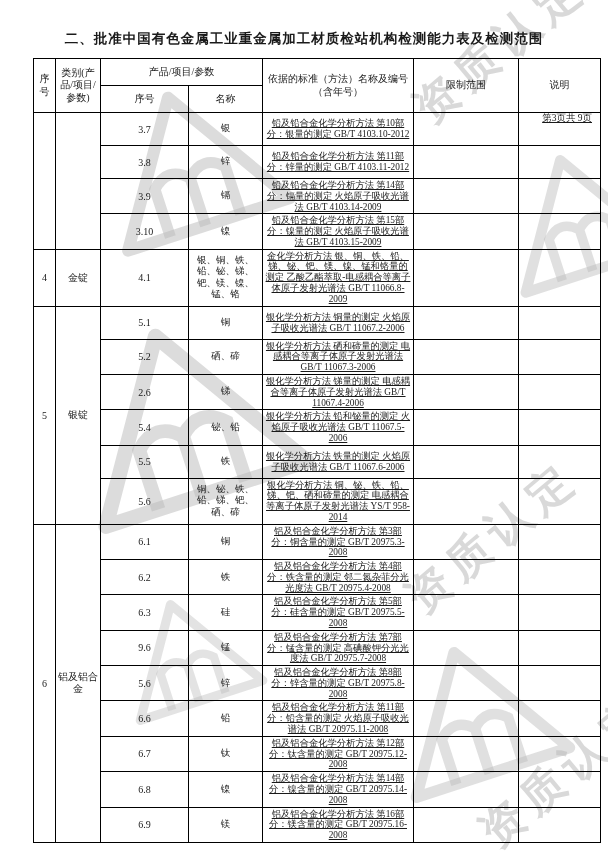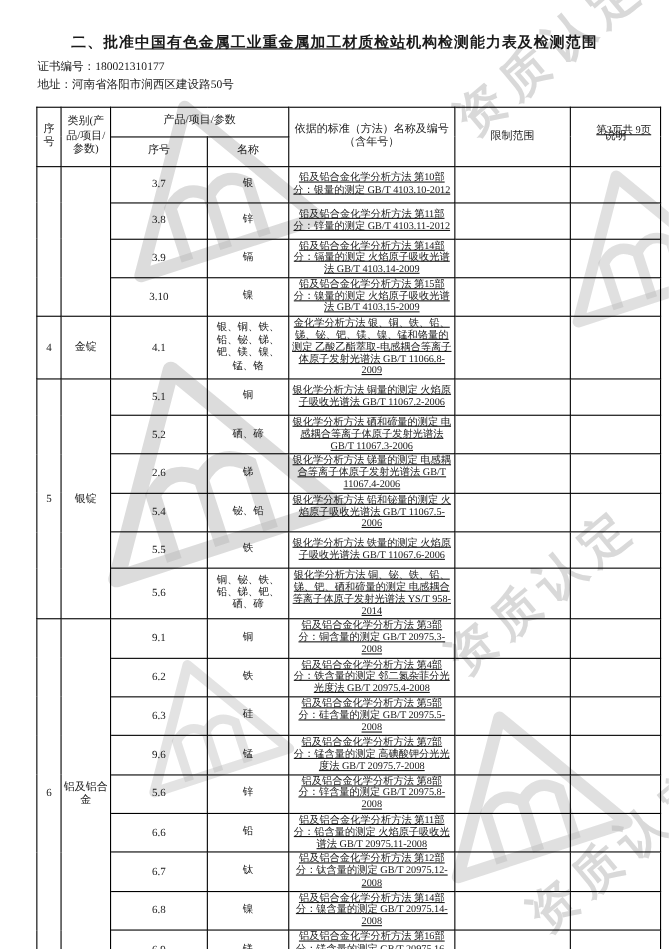--- a/index.html
+++ b/index.html
@@ -19,21 +19,21 @@
   .wm4{left:66px;top:322px;}
   .wm5{left:388px;top:508px;}
   .wm6{left:116px;top:596px;}
   .wm7{left:386px;top:642px;}
   .wm8{left:462px;top:742px;}
   
   .page{position:relative;z-index:1;}
   .doc-title{
     text-align:center;margin-top:30px;font-size:13.5px;font-weight:bold;letter-spacing:1px;
   }
-  .doc-title .ul{text-decoration:underline;}
+  .doc-title .ul{}
   .meta{margin:6px 0 0 34px;font-size:10.5px;line-height:1.55;}
   .meta-row{display:block;}
   .page-indicator{
     position:absolute;right:16px;top:82px;font-size:9.5px;text-decoration:underline;
   }
   
   table.cap{
     border-collapse:collapse;table-layout:fixed;
     margin:10px 0 0 33px;width:544px;
     background:transparent;
@@ -97,24 +97,20 @@
       <path d="M56 152 L56 98 Q76 78 96 98 L96 152 M96 98 Q116 78 136 98 L136 152" fill="none" stroke="rgba(186,186,186,0.45)" stroke-width="12"></path>
     </svg>
   </div>
   <div class="wm wm-text wm8">资质认定</div>
 </div>
 
 <div class="page">
 
   <div class="doc-title"><span>二、批准</span><span class="ul">中国有色金属工业重金属加工材质检站</span><span>机构检测能力表及检测范围</span></div>
 
-  <div class="meta">
-    <span class="meta-row"><span>证书编号：</span><span>180021310177</span></span>
-    <span class="meta-row"><span>地址：</span><span>河南省洛阳市涧西区建设路50号</span></span>
-  </div>
 
   <div class="page-indicator">第3页共 9页</div>
 
   <table class="cap">
     <colgroup>
       <col class="col-serial">
         <col class="col-category">
         <col class="col-no">
         <col class="col-name">
         <col class="col-standard">
@@ -215,21 +211,21 @@
         <tr>
           <td class="col-no">5.6</td>
           <td class="col-name">铜、铋、铁、铅、锑、钯、硒、碲</td>
           <td class="col-standard">银化学分析方法 铜、铋、铁、铅、锑、钯、硒和碲量的测定 电感耦合等离子体原子发射光谱法 YS/T 958-2014</td>
           <td class="col-limit"></td>
           <td class="col-note"></td>
         </tr>
         <tr>
           <td class="col-serial" rowspan="9">6</td>
           <td class="col-category" rowspan="9">铝及铝合金</td>
-          <td class="col-no">9.1</td>
+          <td class="col-no">6.1</td>
           <td class="col-name">铜</td>
           <td class="col-standard">铝及铝合金化学分析方法 第3部分：铜含量的测定 GB/T 20975.3-2008</td>
           <td class="col-limit"></td>
           <td class="col-note"></td>
         </tr>
         <tr>
           <td class="col-no">6.2</td>
           <td class="col-name">铁</td>
           <td class="col-standard">铝及铝合金化学分析方法 第4部分：铁含量的测定 邻二氮杂菲分光光度法 GB/T 20975.4-2008</td>
           <td class="col-limit"></td>

